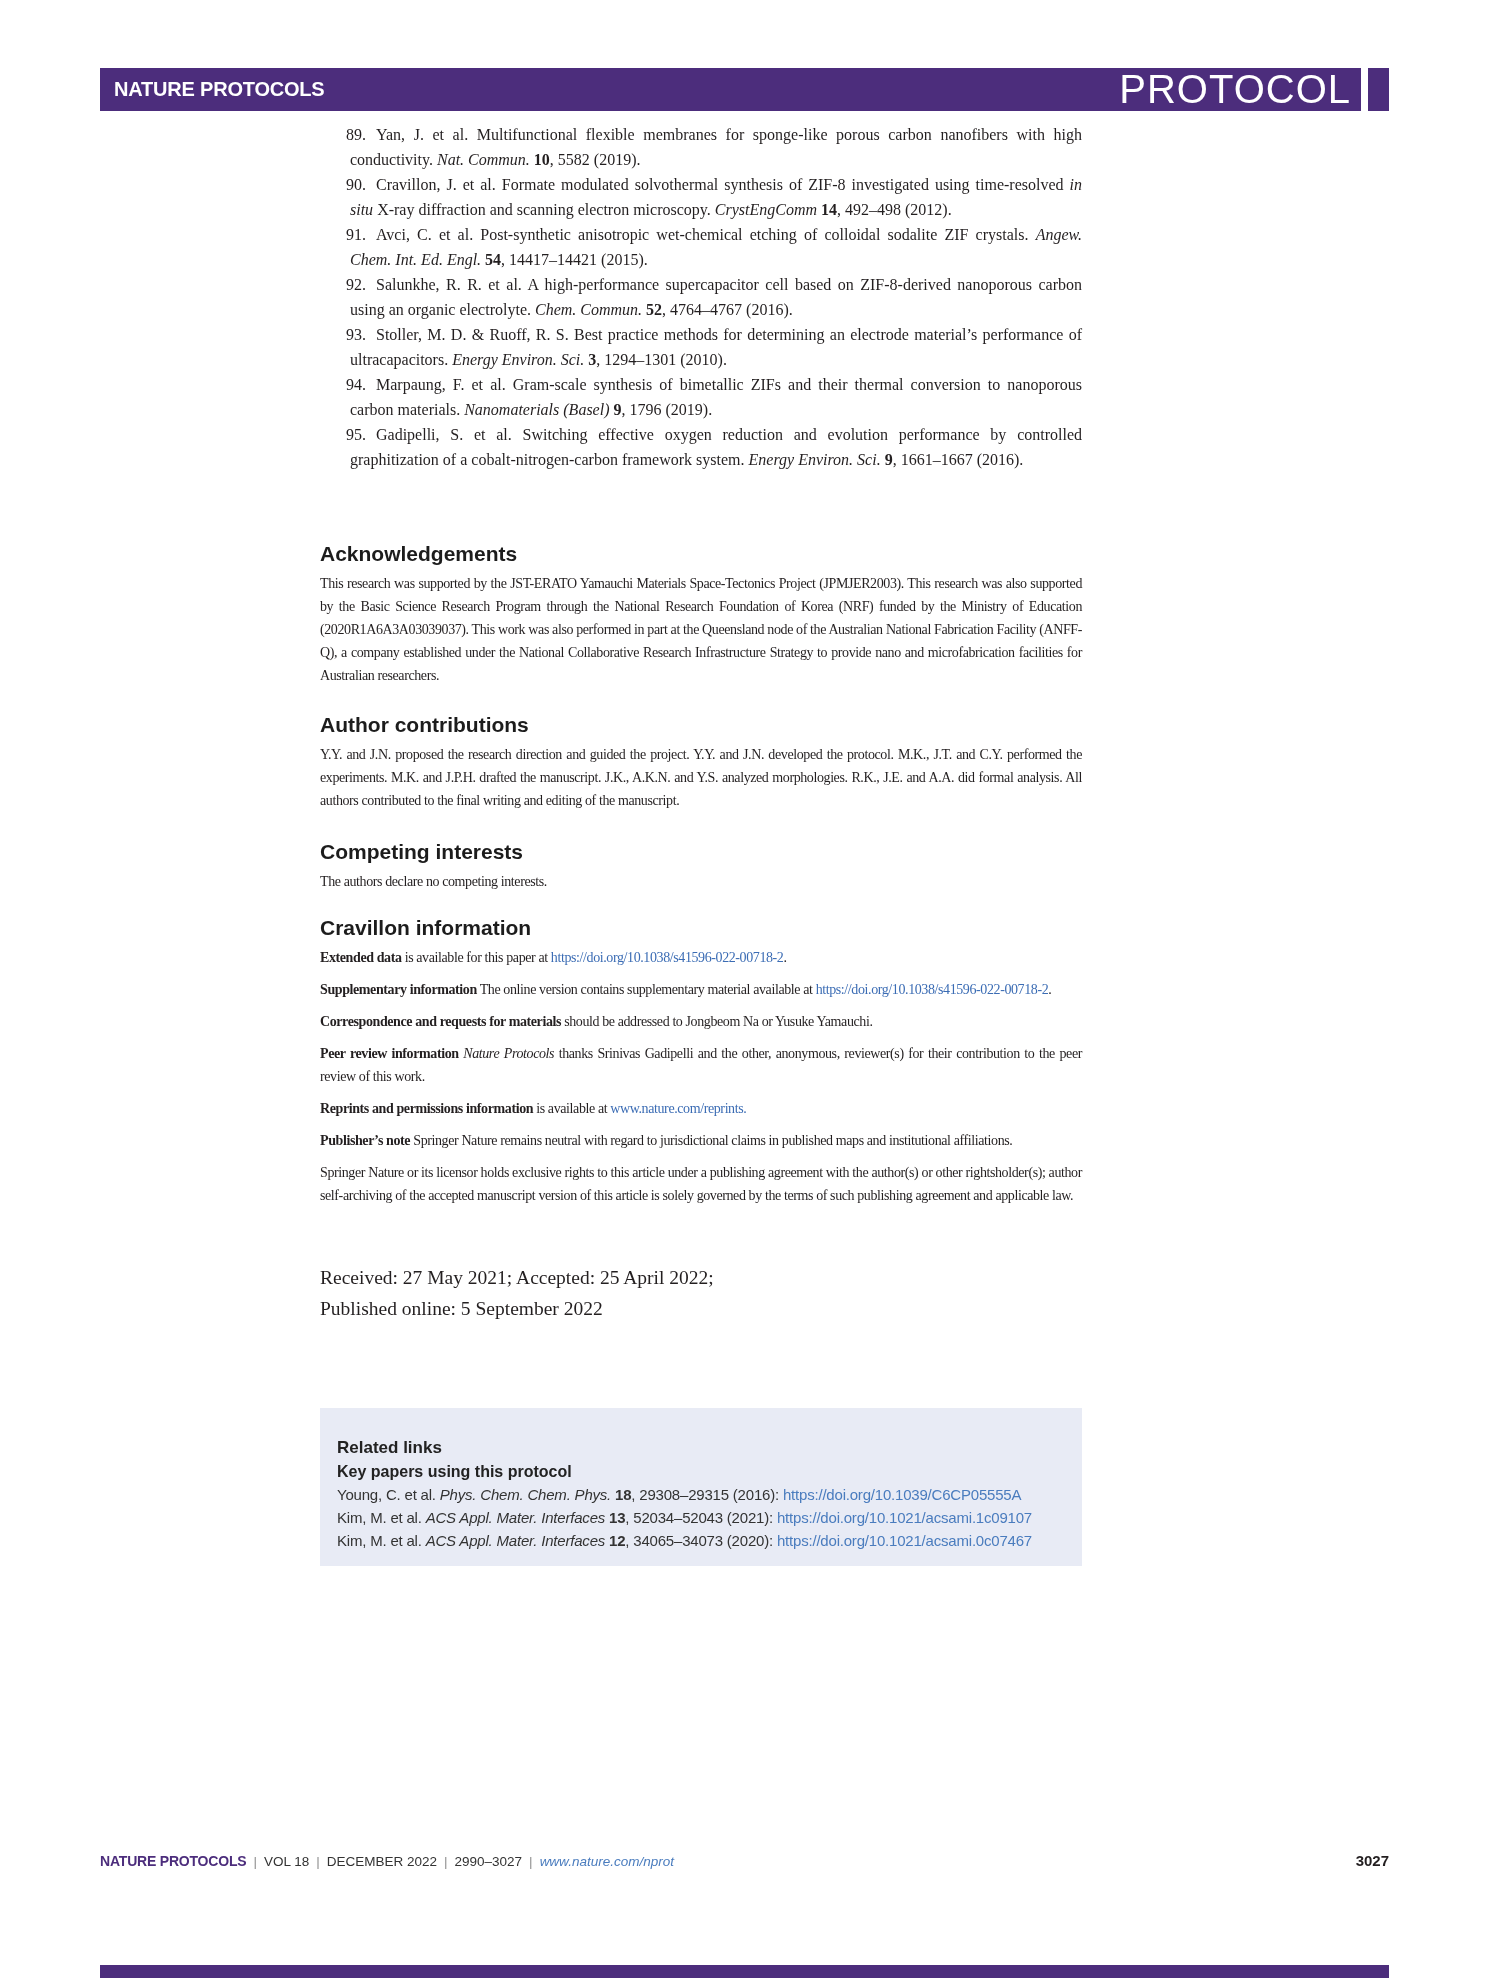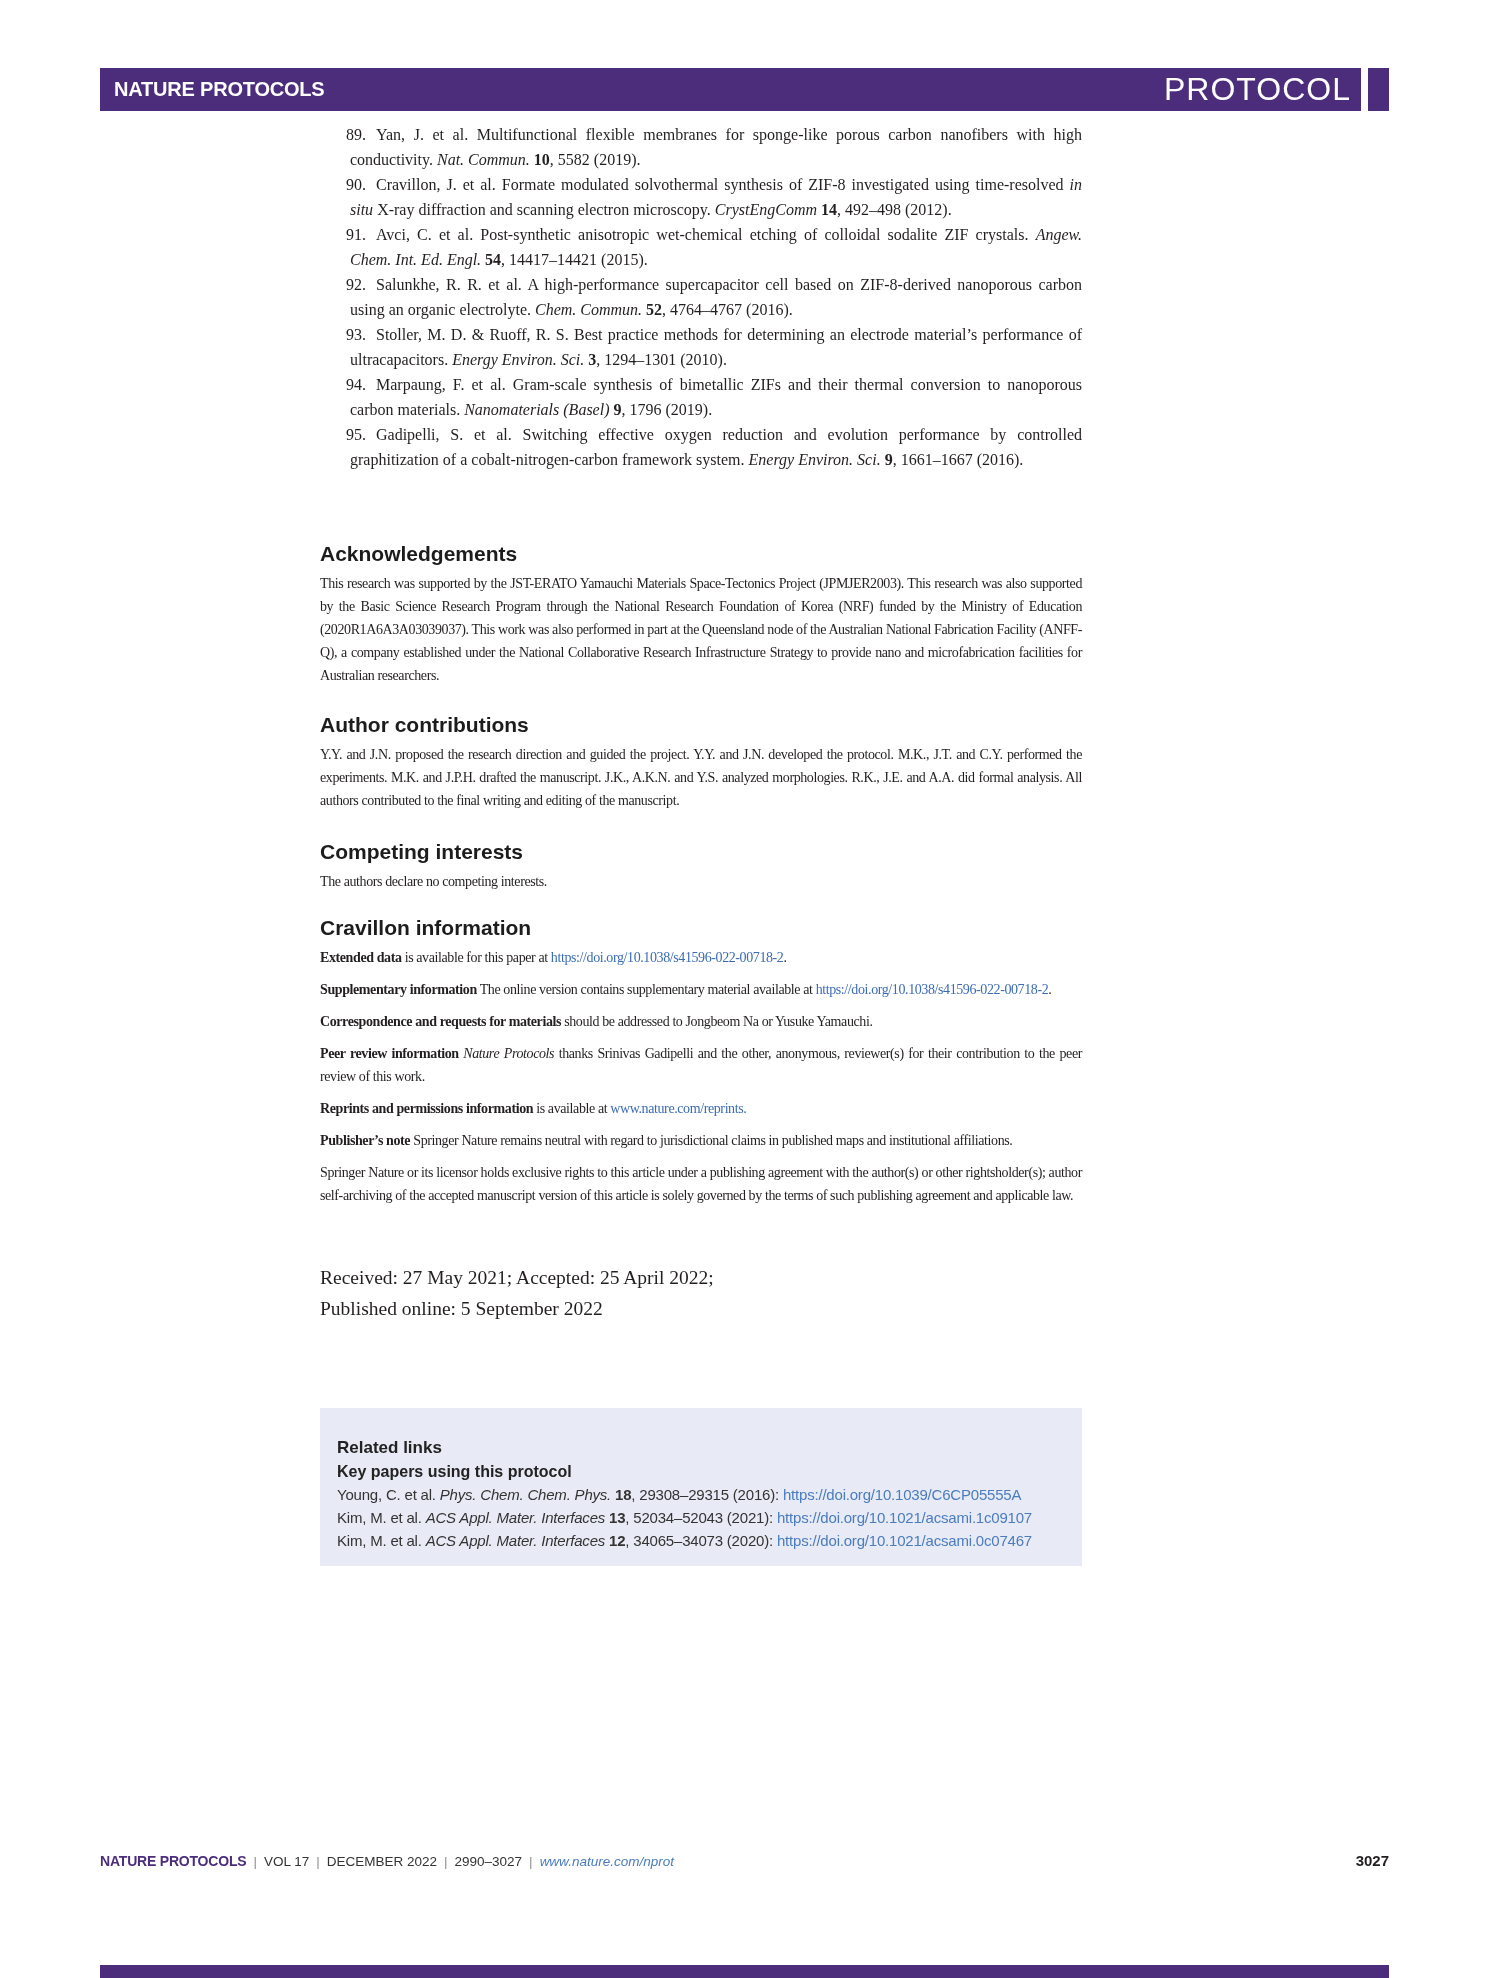--- a/index.html
+++ b/index.html
@@ -16,21 +16,21 @@
     display:flex; align-items:center; justify-content:space-between;
     padding:0 10px 0 14px;
   }
   .header-tab { position:absolute; left:1368px; top:68px; width:21px; height:43px; background:var(--purple,#4c2d7c); }
   .brand {
     color:#fff; font-family:"Liberation Sans", sans-serif; font-weight:bold;
     font-size:20px; letter-spacing:-0.2px;
   }
   .pagetype {
     color:#fff; font-family:"Liberation Sans", sans-serif; font-weight:normal;
-    font-size:32px; letter-spacing:1px; line-height:43px;
+    font-size:40px; letter-spacing:1px; line-height:43px;
   }
   
   .main { position:absolute; left:320px; top:0; width:762px; height:100%; }
   .refs { position:absolute; top:122px; left:0; width:762px; }
   .ref {
     font-size:16px; line-height:25px; text-align:justify;
     padding-left:30px; text-indent:-30px;
   }
   .ref-num { display:inline-block; width:30px; text-indent:0;margin-left:26px; }
   .seg-i { font-style:italic; }
@@ -156,21 +156,21 @@
 
           <div class="related-entry"><span>Kim, M. et al. </span><span class="seg-i">ACS Appl. Mater. Interfaces </span><span class="seg-b">12</span><span>, 34065–34073 (2020): </span><span class="seg-l">https://doi.org/10.1021/acsami.0c07467</span></div>
         </div>
     </div>
 
   </div>
 
   <div class="footer">
     <span class="footer-brand">NATURE PROTOCOLS</span>
     <span class="footer-sep">|</span>
-    <span>VOL 17</span>
+    <span>VOL 18</span>
     <span class="footer-sep">|</span>
     <span>DECEMBER 2022</span>
     <span class="footer-sep">|</span>
     <span>2990–3027</span>
     <span class="footer-sep">|</span>
     <span class="footer-link">www.nature.com/nprot</span>
     <span class="footer-pageno">3027</span>
   </div>
 
   <div class="bottom-bar"></div>

